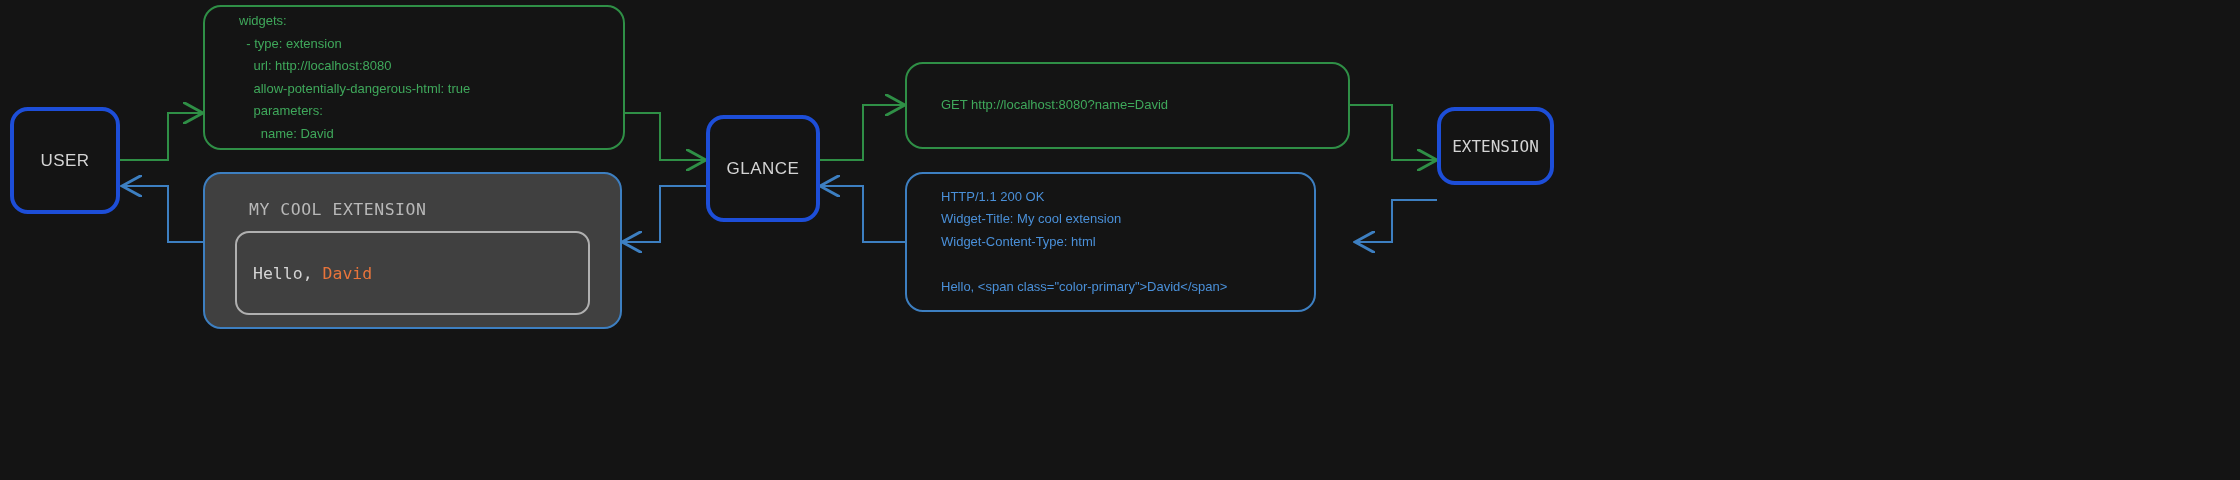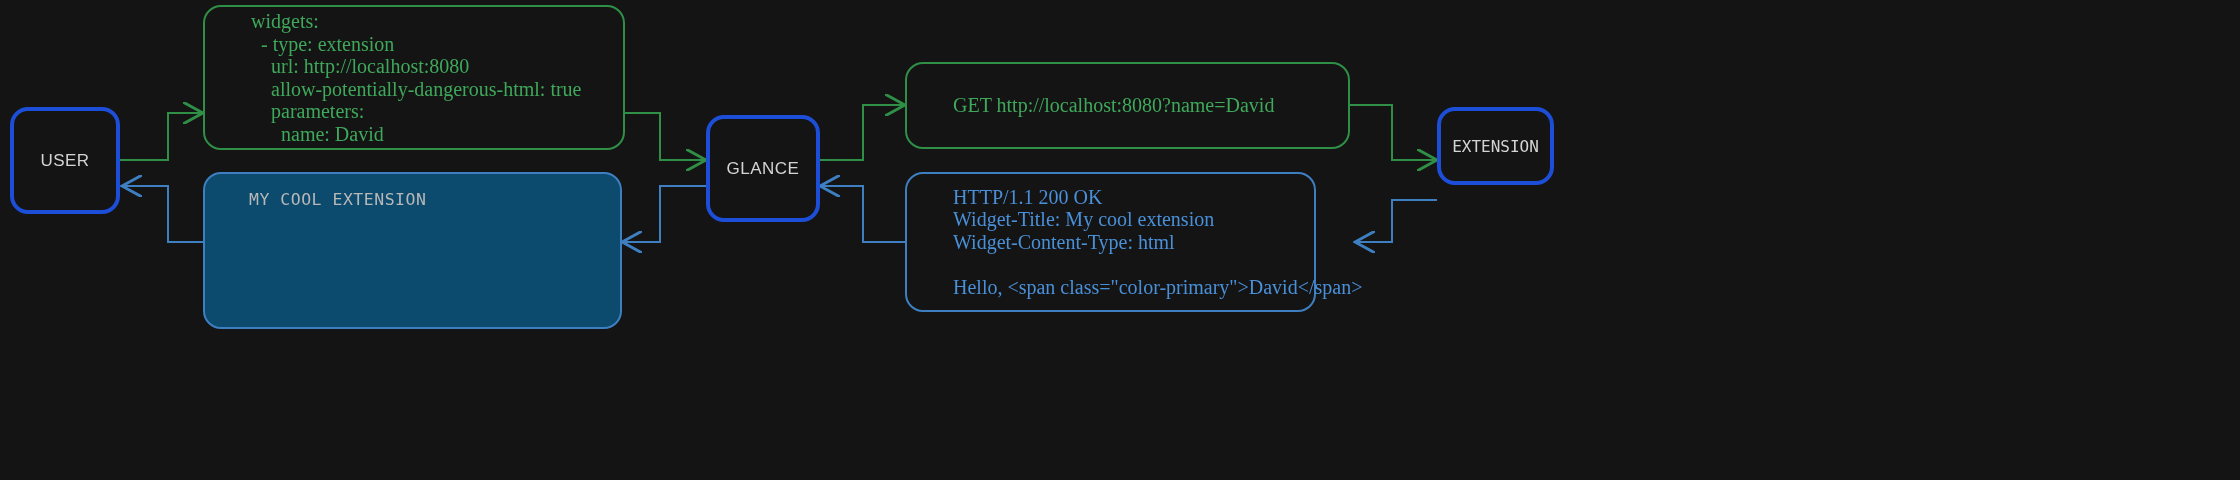--- a/index.html
+++ b/index.html
@@ -46,39 +46,39 @@
     position: absolute;
     box-sizing: border-box;
     border: 2px solid;
     border-radius: 18px;
     background: #141414;
     display: flex;
     flex-direction: column;
     justify-content: center;
   }
   .codebox pre {
-    margin: 16px;
+    margin: 4px;
     padding: 0 0 0 30px;
-    font-family: Liberation Serif, serif;
-    font-size: 20px;
+    font-family: Liberation Sans, sans-serif;
+    font-size: 13px;
     line-height: 22.5px;
     white-space: pre;
   }
   .green-box { border-color: #2f8f46; }
   .green-box pre { color: #3fa85b; }
   .blue-box { border-color: #3d7fc1; }
   .blue-box pre { color: #4a90d9; }
 
   .widget-card {
     position: absolute;
     box-sizing: border-box;
     border: 2px solid #3d7fc1;
     border-radius: 18px;
-    background: #0c4a6e;
-    padding: 16px 30px;
+    background: #404040;
+    padding: 26px 30px;
   }
   .widget-title {
     color: #b8b8b8;
     font-family: "DejaVu Sans Mono", "Liberation Mono", monospace;
     font-size: 16.5px;
     letter-spacing: 0.5px;
     margin: 0 0 12px 14px;
   }
   .widget-inner {
     box-sizing: border-box;
@@ -156,15 +156,18 @@
   <div class="codebox blue-box" style="left:905px; top:172px; width:411px; height:140px;">
     <pre>HTTP/1.1 200 OK
 Widget-Title: My cool extension
 Widget-Content-Type: html
 
 Hello, &lt;span class="color-primary"&gt;David&lt;/span&gt;</pre>
   </div>
 
   <div class="widget-card" style="left:203px; top:172px; width:419px; height:157px;">
     <div class="widget-title">MY COOL EXTENSION</div>
+    <div class="widget-inner">
+      <span class="line"><span>Hello, </span><span class="accent-name">David</span></span>
+    </div>
   </div>
 
 </div>
 
 </body></html>

